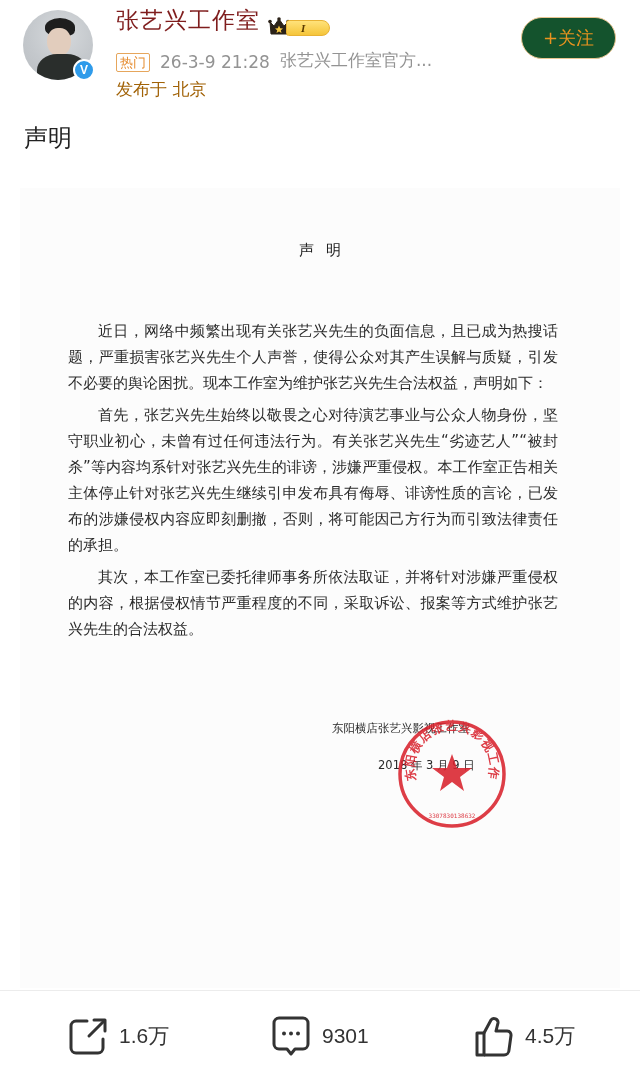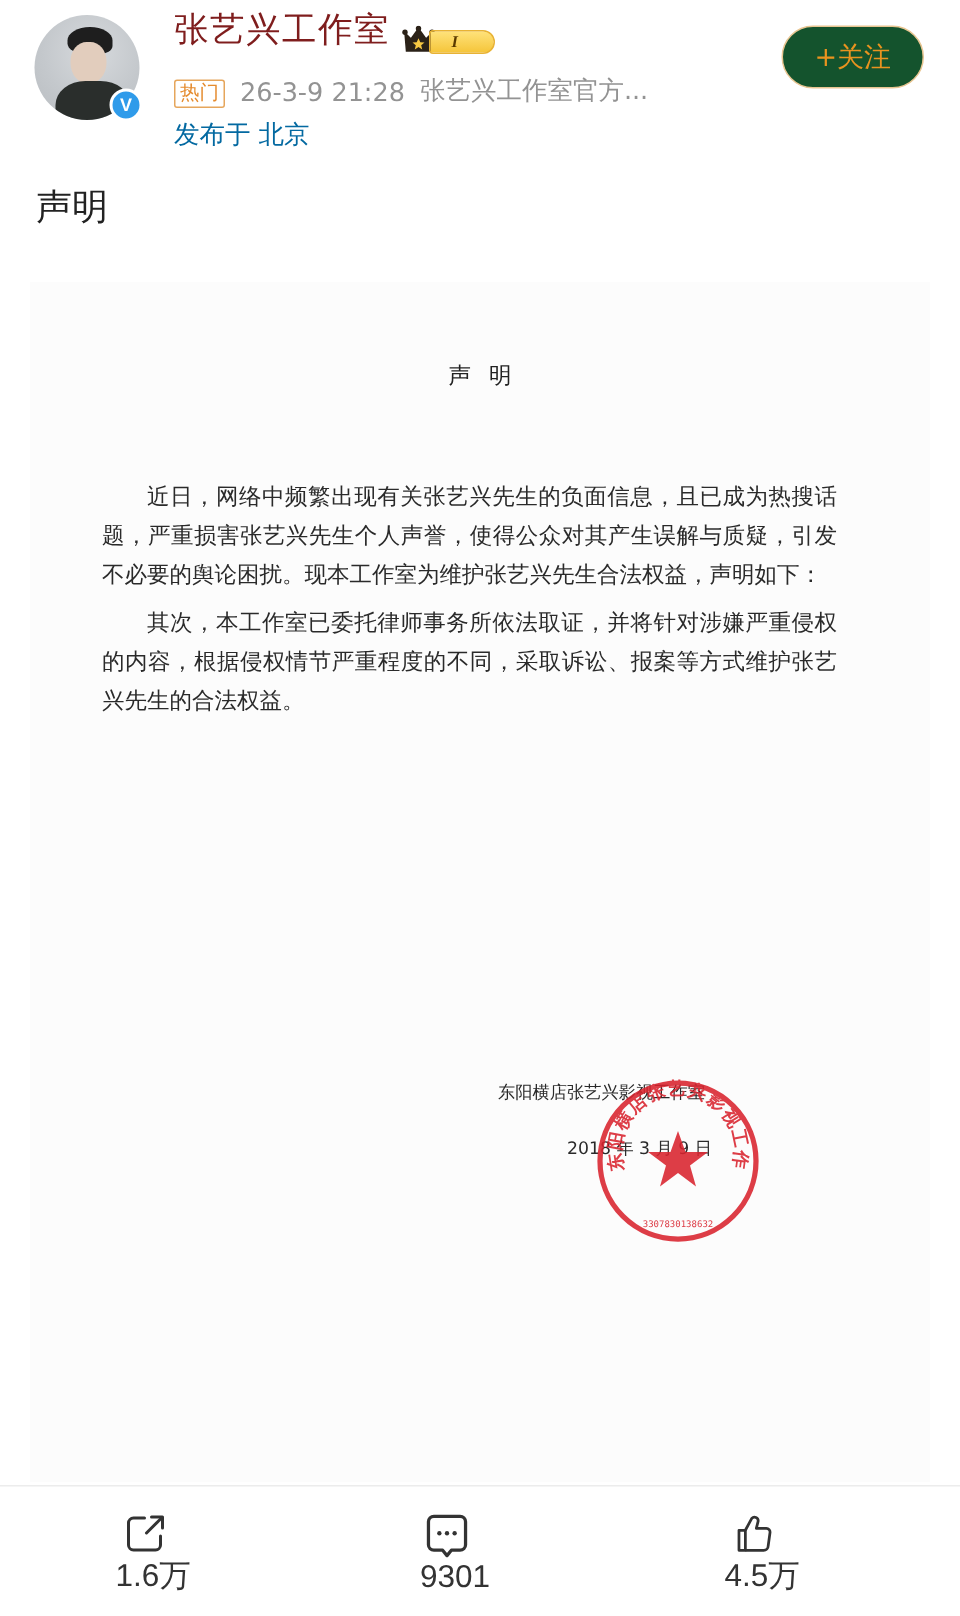--- a/index.html
+++ b/index.html
@@ -69,21 +69,21 @@
     }
     .hot-tag {
       border: 1px solid #e6a65c; color: #e58b2e;
       font-size: 13px; line-height: 17px; padding: 0 3px;
       border-radius: 2px; margin-right: 10px;
     }
     .timestamp { margin-right: 10px; }
     .source { }
     .location {
       position: absolute; left: 116px; top: 78px;
-      font-size: 17px; color: #0369a1;
+      font-size: 17px; color: #a16207;
     }
     .follow-btn {
       position: absolute; left: 521px; top: 17px;
       width: 95px; height: 42px; border-radius: 21px;
       border: 1.5px solid #e8c591; background: #14532d;
       color: #e9931f; font-size: 18px;
       display: flex; align-items: center; justify-content: center;
       cursor: pointer;
     }
 
@@ -126,21 +126,21 @@
     
     .divider {
       position: absolute; left: 0; top: 990px; width: 640px; height: 1px;
       background: #ececec;
     }
     .actions {
       position: absolute; left: 0; top: 1008px; width: 640px; height: 56px;
     }
     .action {
       position: absolute; top: 0; height: 56px;
-      display: flex; align-items: center; cursor: pointer; flex-direction: column;
+      display: flex; align-items: center; cursor: pointer;
     }
     .action svg { display: block; }
     .action .count {
       font-size: 21px; color: #333; margin-left: 10px;
       font-family: "Liberation Sans", sans-serif;
     }
     .action-share { left: 67px; }
     .action-comment { left: 270px; align-items: center; }
     .action-like { left: 473px; }
   </style>
@@ -179,20 +179,21 @@
 
     <div class="follow-btn">+关注</div>
   </div>
 
   <div class="post-text">声明</div>
 
   <div class="statement-image">
     <div class="doc-title">声明</div>
     <div class="doc-body">
       <p>近日，网络中频繁出现有关张艺兴先生的负面信息，且已成为热搜话题，严重损害张艺兴先生个人声誉，使得公众对其产生误解与质疑，引发不必要的舆论困扰。现本工作室为维护张艺兴先生合法权益，声明如下：</p>
+      <p>首先，张艺兴先生始终以敬畏之心对待演艺事业与公众人物身份，坚守职业初心，未曾有过任何违法行为。有关张艺兴先生“劣迹艺人”“被封杀”等内容均系针对张艺兴先生的诽谤，涉嫌严重侵权。本工作室正告相关主体停止针对张艺兴先生继续引申发布具有侮辱、诽谤性质的言论，已发布的涉嫌侵权内容应即刻删撤，否则，将可能因己方行为而引致法律责任的承担。</p>
       <p>其次，本工作室已委托律师事务所依法取证，并将针对涉嫌严重侵权的内容，根据侵权情节严重程度的不同，采取诉讼、报案等方式维护张艺兴先生的合法权益。</p>
     </div>
     <div class="signature">东阳横店张艺兴影视工作室</div>
     <div class="sign-date">2018 年 3 月 9 日</div>
 
     <svg class="stamp" viewBox="0 0 112 112" width="112" height="112">
       <defs>
         <path id="sealArc" d="M 20 62 A 38 38 0 1 1 92 62"></path>
       </defs>
       <circle cx="56" cy="56" r="52" fill="none" stroke="#d9232e" stroke-width="3.5"></circle>

